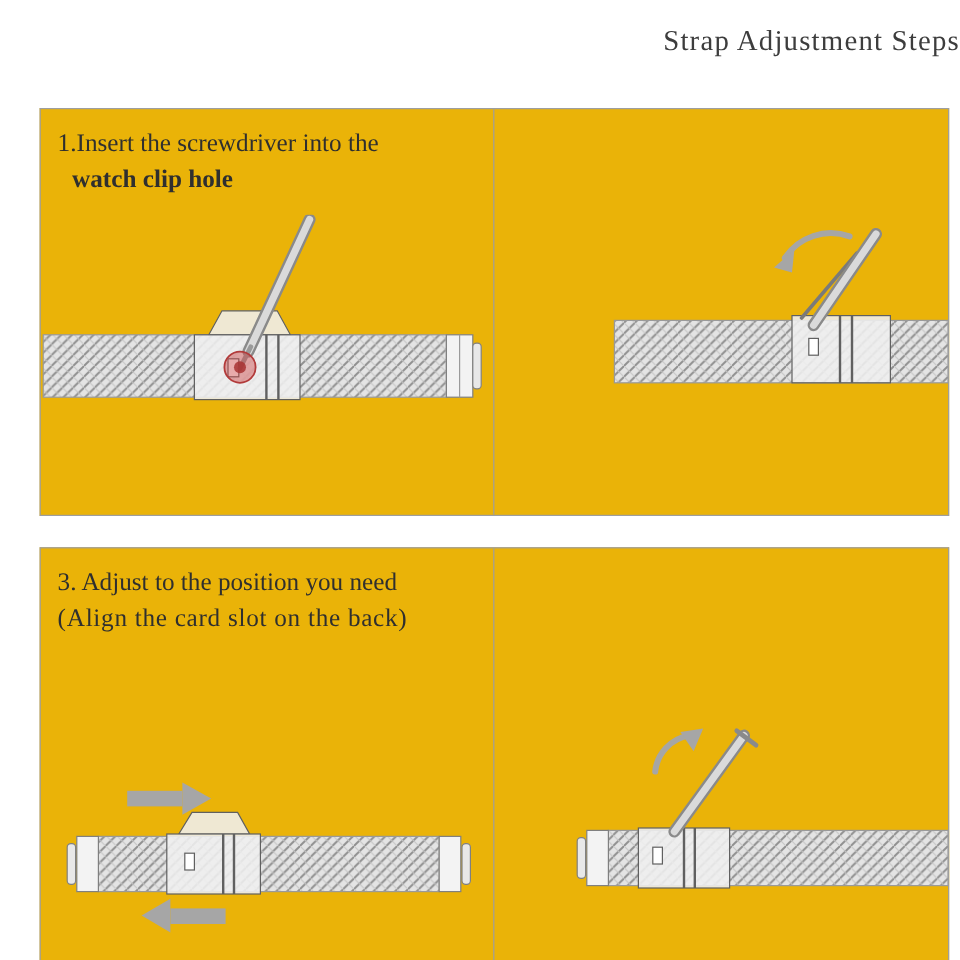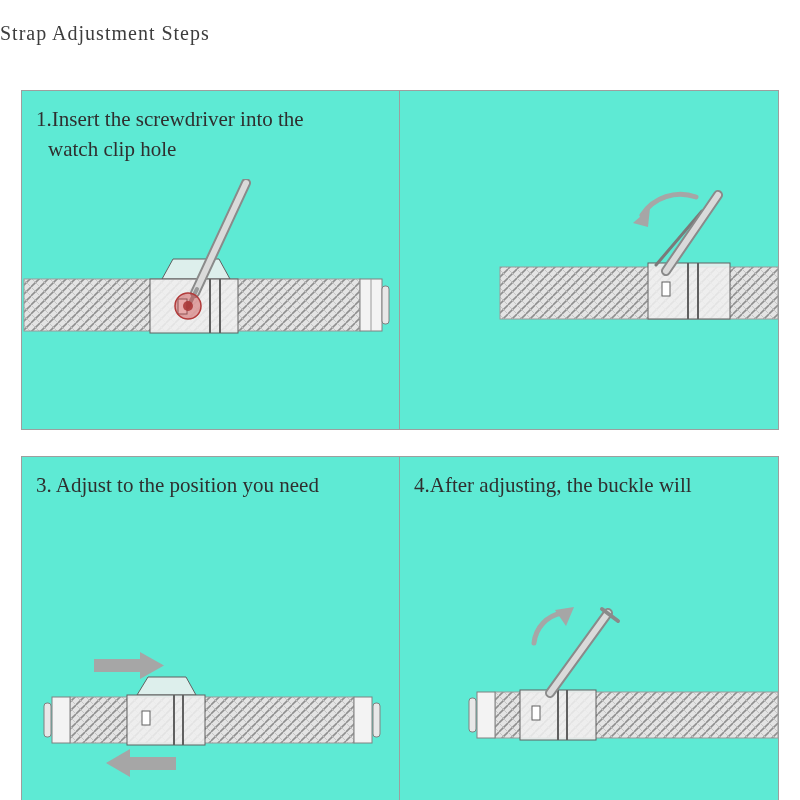--- a/index.html
+++ b/index.html
@@ -12,37 +12,37 @@
   }
   *{box-sizing:border-box;}
   html,body{margin:0;padding:0;}
   body{
     width:800px;height:800px;background:var(--background);
     font-family:"Liberation Serif", serif;color:var(--text);
     position:relative;overflow:hidden;
   }
   .page{position:relative;width:800px;height:800px;}
   .title{
-    text-align:left;font-size:20px;letter-spacing:1px;
+    text-align:right;font-size:24px;letter-spacing:1px;
     padding-top:22px;color:#3d3d3d;
   }
   .row{
-    position:absolute;left:21px;width:758px;
+    position:absolute;left:33px;width:758px;
     border:1px solid var(--panel_border);
-    display:flex;background:#5eead4;
+    display:flex;background:#eab308;
   }
   .row1{top:90px;height:340px;}
   .row2{top:456px;height:377px;align-items:flex-end;}
   .panel{position:relative;width:50%;height:100%;}
   .panel-left{border-right:1px solid var(--panel_border);}
   .step{
     padding:14px 8px 0 14px;font-size:21px;line-height:1.42;color:var(--text);
   }
   .line{white-space:nowrap;}
-  .indent{padding-left:12px;}
+  .indent{padding-left:12px;font-weight:bold;}
   .spaced{letter-spacing:0.6px;}
   .illus{position:absolute;left:0;bottom:0;display:block;}
   
   .hl-fill{fill:var(--highlight_red);fill-opacity:0.45;stroke:#b23b3b;stroke-width:1.5;}
   .hl-core{fill:#a83232;fill-opacity:0.85;}
   .arrow-shape{fill:var(--arrow_gray);}
   .arrow-curve{fill:none;stroke:var(--arrow_gray);stroke-width:5;stroke-linecap:round;}
   .rod-outer{stroke:#8a8a8a;stroke-width:10;stroke-linecap:round;}
   .rod-inner{stroke:#dadada;stroke-width:6;stroke-linecap:round;}
   .clasp-fill{fill:#efefef;fill-opacity:0.88;stroke:#606060;}
@@ -124,20 +124,21 @@
         </g>
       </svg>
     </div>
   </div>
 
   <div class="row row2">
 
     <div class="panel panel-left">
       <div class="step">
         <div class="line">3. Adjust to the position you need</div>
+        <div class="line spaced">(Align the card slot on the back)</div>
       </div>
       <svg class="illus" width="378" height="235" viewBox="0 0 378 235">
         <defs>
           <pattern id="mesh3" width="9" height="9" patternUnits="userSpaceOnUse">
             <rect width="9" height="9" fill="#e4e4e4"></rect>
             <path d="M0 9 L9 0" stroke="#8f8f8f" stroke-width="1.6"></path>
             <path d="M0 0 L9 9" stroke="#c6c6c6" stroke-width="1"></path>
           </pattern>
         </defs>
         <g>
@@ -160,21 +161,20 @@
         </g>
         <g>
           <polygon points="84,166 108,152 108,180" class="arrow-shape"></polygon>
           <rect x="108" y="160" width="46" height="13" class="arrow-shape"></rect>
         </g>
       </svg>
     </div>
 
     <div class="panel">
       <div class="step">
-        <div class="line">4.After adjusting, the buckle will</div>
       </div>
       <svg class="illus" width="378" height="235" viewBox="0 0 378 235">
         <defs>
           <pattern id="mesh4" width="9" height="9" patternUnits="userSpaceOnUse">
             <rect width="9" height="9" fill="#e4e4e4"></rect>
             <path d="M0 9 L9 0" stroke="#8f8f8f" stroke-width="1.6"></path>
             <path d="M0 0 L9 9" stroke="#c6c6c6" stroke-width="1"></path>
           </pattern>
         </defs>
         <g>

